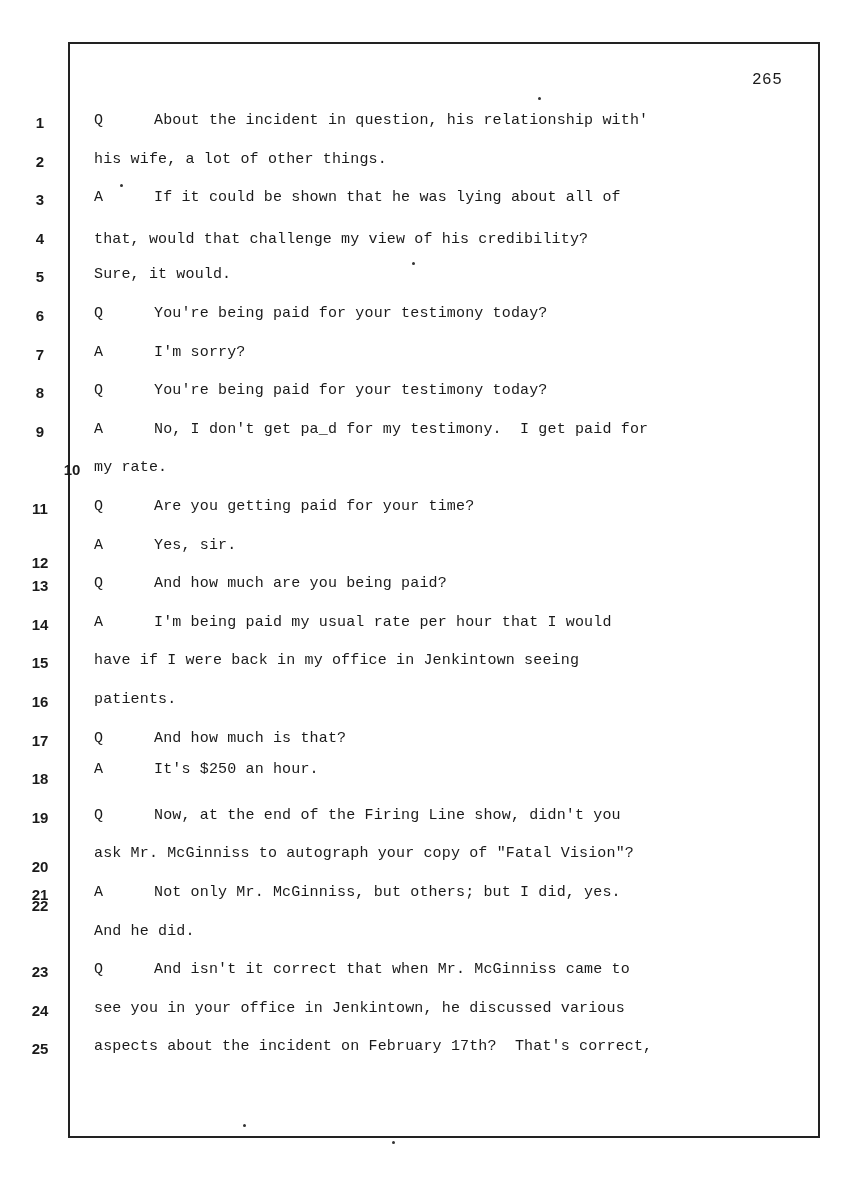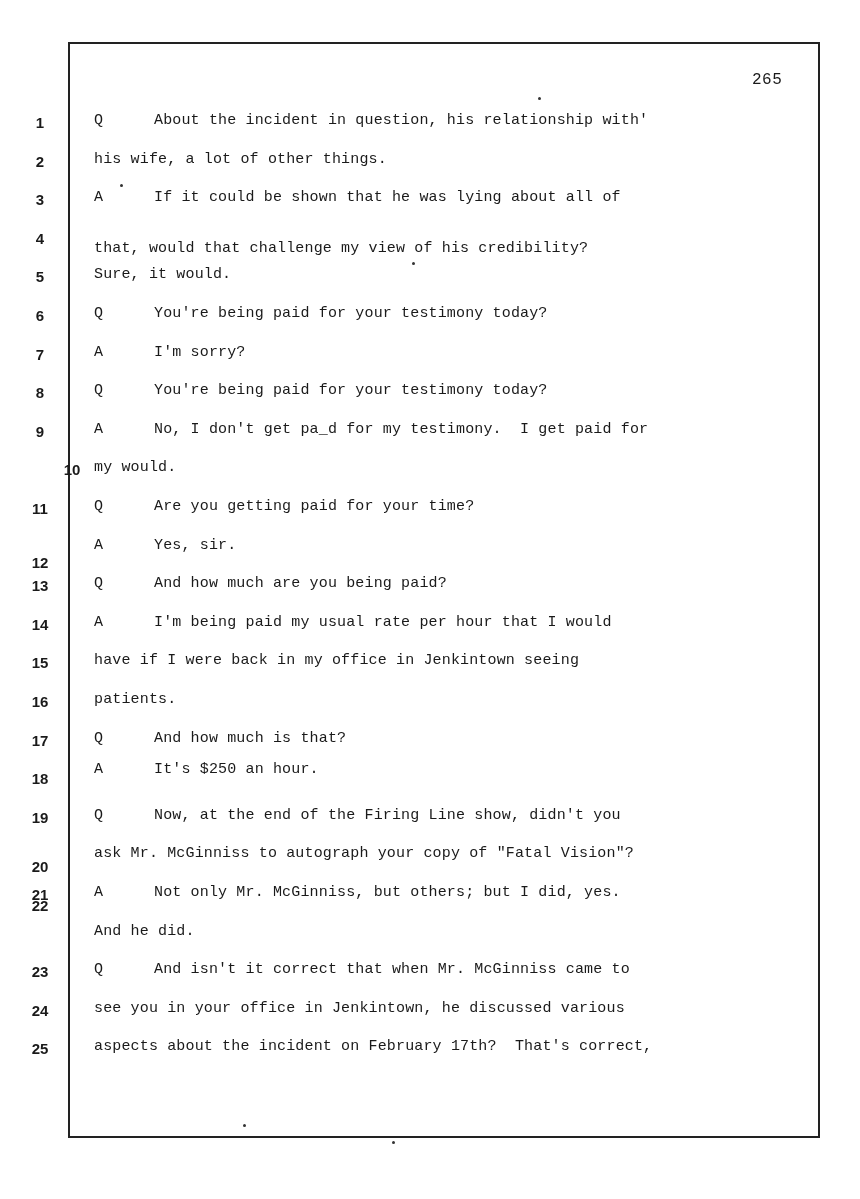--- a/index.html
+++ b/index.html
@@ -70,33 +70,33 @@
 <div class="page-number">265</div>
 
 <div id="transcript">
     <div class="line-num" style="top: 114px;">1</div>
     <div class="line-text" style="top: 112px;"><span class="speaker">Q</span><span>About the incident in question, his relationship with'</span></div>
     <div class="line-num" style="top: 152.6px;">2</div>
     <div class="line-text" style="top: 150.6px;"><span>his wife, a lot of other things.</span></div>
     <div class="line-num" style="top: 191.2px;">3</div>
     <div class="line-text" style="top: 189.2px;"><span class="speaker">A</span><span>If it could be shown that he was lying about all of</span></div>
     <div class="line-num" style="top: 229.8px;">4</div>
-    <div class="line-text" style="top: 240px;"><span>that, would that challenge my view of his credibility?</span></div>
+    <div class="line-text" style="top: 231px;"><span>that, would that challenge my view of his credibility?</span></div>
     <div class="line-num" style="top: 268.4px;">5</div>
     <div class="line-text" style="top: 266.4px;"><span>Sure, it would.</span></div>
     <div class="line-num" style="top: 307px;">6</div>
     <div class="line-text" style="top: 305px;"><span class="speaker">Q</span><span>You're being paid for your testimony today?</span></div>
     <div class="line-num" style="top: 345.6px;">7</div>
     <div class="line-text" style="top: 343.6px;"><span class="speaker">A</span><span>I'm sorry?</span></div>
     <div class="line-num" style="top: 384.2px;">8</div>
     <div class="line-text" style="top: 382.2px;"><span class="speaker">Q</span><span>You're being paid for your testimony today?</span></div>
     <div class="line-num" style="top: 422.8px;">9</div>
     <div class="line-text" style="top: 420.8px;"><span class="speaker">A</span><span>No, I don't get pa_d for my testimony.  I get paid for</span></div>
     <div class="line-num" style="top: 461.4px; margin-left: 32px;">10</div>
-    <div class="line-text" style="top: 459.4px;"><span>my would.</span></div>
+    <div class="line-text" style="top: 459.4px;"><span>my rate.</span></div>
     <div class="line-num" style="top: 500px;">11</div>
     <div class="line-text" style="top: 498px;"><span class="speaker">Q</span><span>Are you getting paid for your time?</span></div>
     <div class="line-num" style="top: 538.6px; margin-top: 15px;">12</div>
     <div class="line-text" style="top: 536.6px;"><span class="speaker">A</span><span>Yes, sir.</span></div>
     <div class="line-num" style="top: 577.2px;">13</div>
     <div class="line-text" style="top: 575.2px;"><span class="speaker">Q</span><span>And how much are you being paid?</span></div>
     <div class="line-num" style="top: 615.8px;">14</div>
     <div class="line-text" style="top: 613.8px;"><span class="speaker">A</span><span>I'm being paid my usual rate per hour that I would</span></div>
     <div class="line-num" style="top: 654.4px;">15</div>
     <div class="line-text" style="top: 652.4px;"><span>have if I were back in my office in Jenkintown seeing</span></div>

